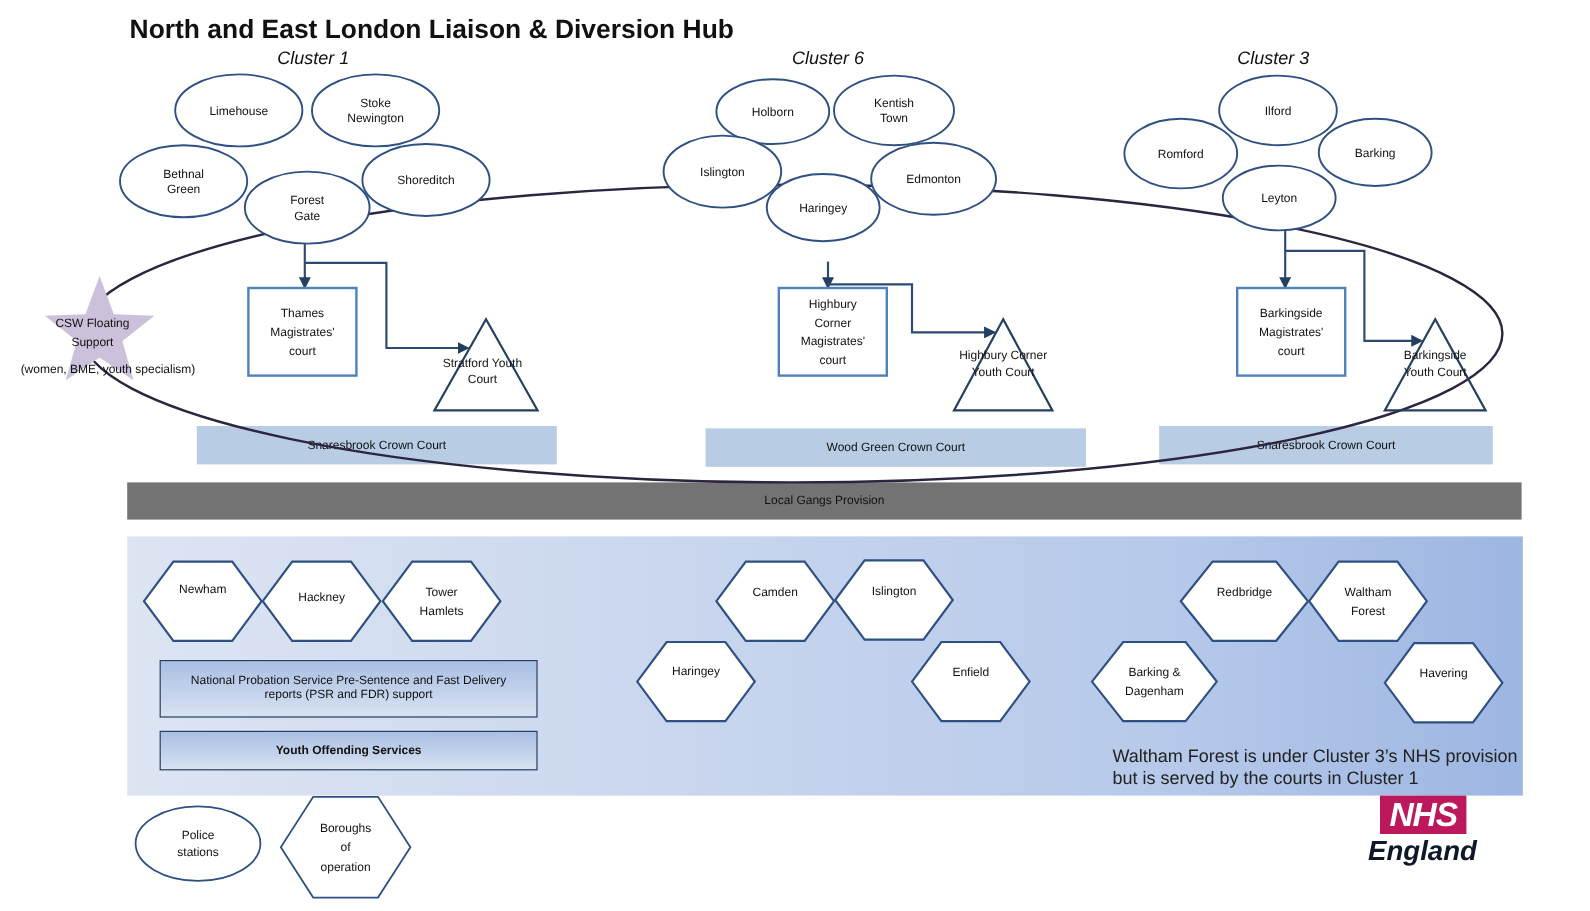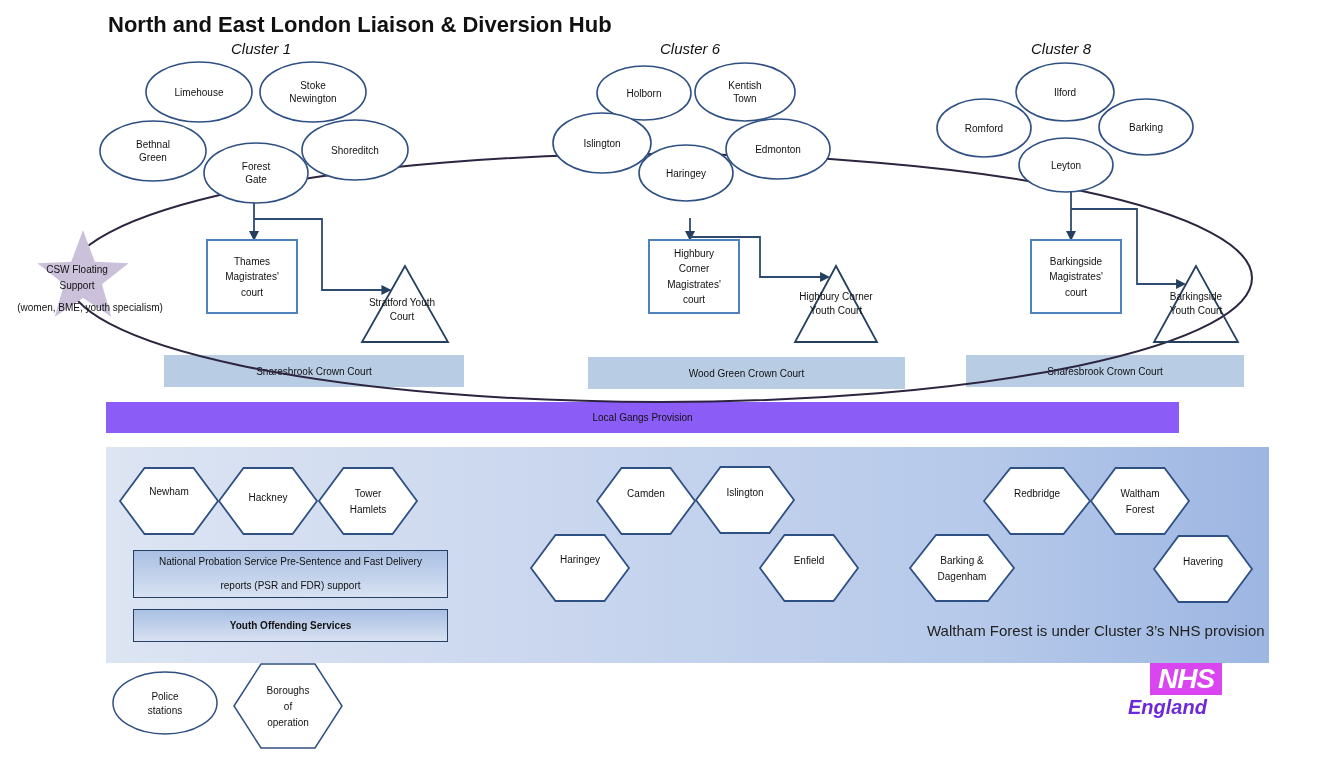--- a/index.html
+++ b/index.html
@@ -6,54 +6,55 @@
   body { width: 1325px; height: 759px; position: relative; overflow: hidden;
          font-family: "Liberation Sans", sans-serif; color: #111; }
   #diagram { position: absolute; left: 0; top: 0; }
   .title { position: absolute; left: 108px; top: 12px; font-size: 22px; font-weight: bold;
            font-family: "Liberation Sans", sans-serif; }
   .cluster-label { position: absolute; font-size: 15px; transform: translateX(-50%); top: 40px; white-space: nowrap; font-style: italic; }
   .node-text { font-family: "Liberation Sans", sans-serif; font-size: 10px; fill: #111; }
   .bar { position: absolute; display: flex; align-items: center; justify-content: center;
          font-size: 10px; text-align: center; }
   .crown { background: #b8cce4; height: 32px; }
-  .gangs { background: #8b5cf6; left: 106px; top: 402px; width: 1073px; height: 31px; }
+  .gangs { background: #737373; left: 106px; top: 402px; width: 1162px; height: 31px; }
   .panel { position: absolute; left: 106px; top: 447px; width: 1163px; height: 216px;
            background: linear-gradient(90deg, #dde5f3 0%, #c9d6ee 40%, #b6c9ea 75%, #9db6e2 100%); }
   .service-box { position: absolute; left: 133px; width: 315px; border: 1px solid #243f60;
                  background: linear-gradient(180deg, #a9bfe3 0%, #d8e2f2 100%);
                  display: flex; align-items: center; justify-content: center; text-align: center;
-                 font-size: 10px; line-height: 24px; padding: 0 20px; box-sizing: border-box; }
+                 font-size: 10px; line-height: 12px; padding: 0 20px; box-sizing: border-box; }
   .note { position: absolute; left: 927px; top: 622px; font-size: 15px; line-height: 18px; color: #222; }
   .nhs-logo { position: absolute; left: 1128px; top: 663px; width: 96px; }
-  .nhs-box { position: absolute; left: 22px; top: 0; width: 72px; height: 32px; background: #d946ef;
+  .nhs-box { position: absolute; left: 22px; top: 0; width: 72px; height: 32px; background: #be185d;
              color: #fff; font-weight: bold; font-style: italic; font-size: 28px; line-height: 32px;
              text-align: center; letter-spacing: -1px; }
-  .nhs-eng { position: absolute; left: 0; top: 33px; font-weight: bold; font-style: italic;
-             font-size: 20px; color: #6d28d9; }
+  .nhs-eng { position: absolute; left: 12px; top: 33px; font-weight: bold; font-style: italic;
+             font-size: 23px; color: #0f172a; }
 </style>
 </head>
 <body>
 
 <div class="title">North and East London Liaison &amp; Diversion Hub</div>
 <div class="cluster-label" style="left:261px">Cluster 1</div>
 <div class="cluster-label" style="left:690px">Cluster 6</div>
-<div class="cluster-label" style="left:1061px">Cluster 8</div>
+<div class="cluster-label" style="left:1061px">Cluster 3</div>
 
 <div class="bar crown" style="left:164px; top:355px; width:300px;">Snaresbrook Crown Court</div>
 <div class="bar crown" style="left:560px; top:357px; width:317px;margin-left:28px;">Wood Green Crown Court</div>
 <div class="bar crown" style="left:966px; top:355px; width:278px;">Snaresbrook Crown Court</div>
 <div class="bar gangs">Local Gangs Provision</div>
 
 <div class="panel"></div>
 <div class="service-box" style="top:550px; height:48px;">National Probation Service Pre-Sentence and Fast Delivery reports (PSR and FDR) support</div>
 <div class="service-box" style="top:609px; height:33px;font-weight:bold;">Youth Offending Services</div>
 
 <div class="note">
   <div>Waltham Forest is under Cluster 3’s NHS provision</div>
+  <div>but is served by the courts in Cluster 1</div>
 </div>
 
 <div class="nhs-logo">
   <div class="nhs-box">NHS</div>
   <div class="nhs-eng">England</div>
 </div>
 
 <svg id="diagram" width="1325" height="759" xmlns="http://www.w3.org/2000/svg">
   <defs>
     <marker id="arrow" markerWidth="10" markerHeight="10" refX="8" refY="5" orient="auto" markerUnits="userSpaceOnUse">

